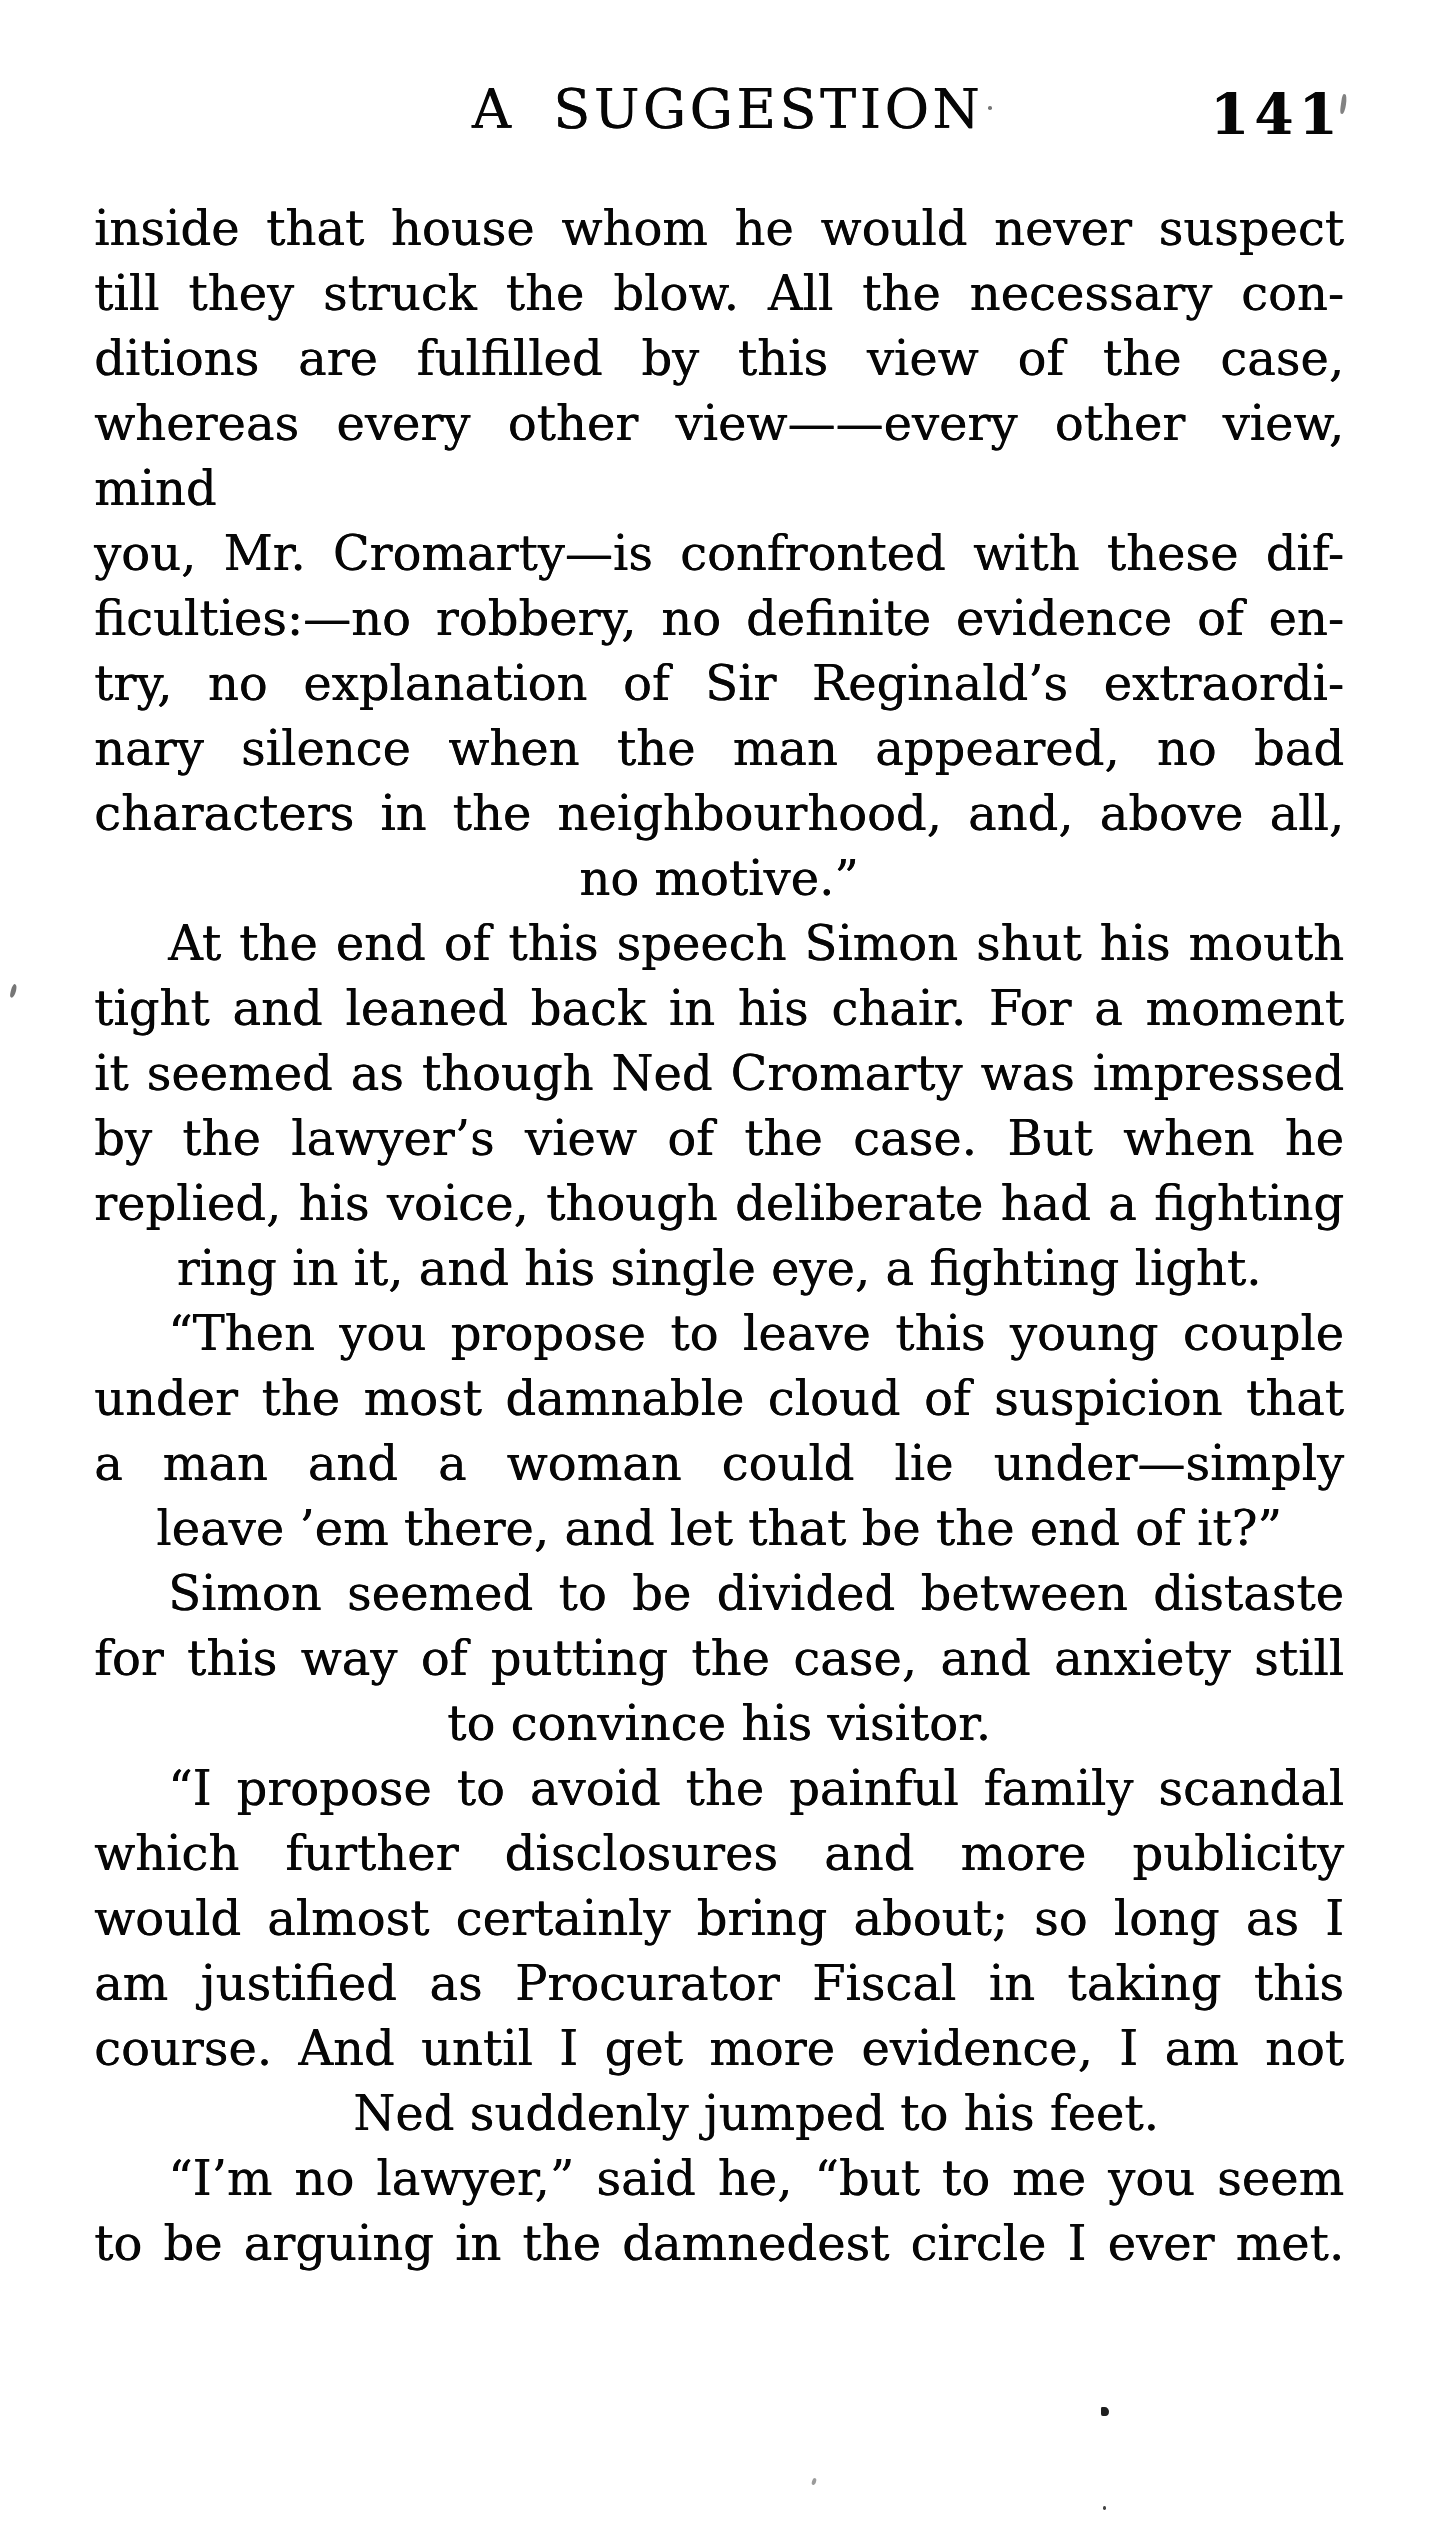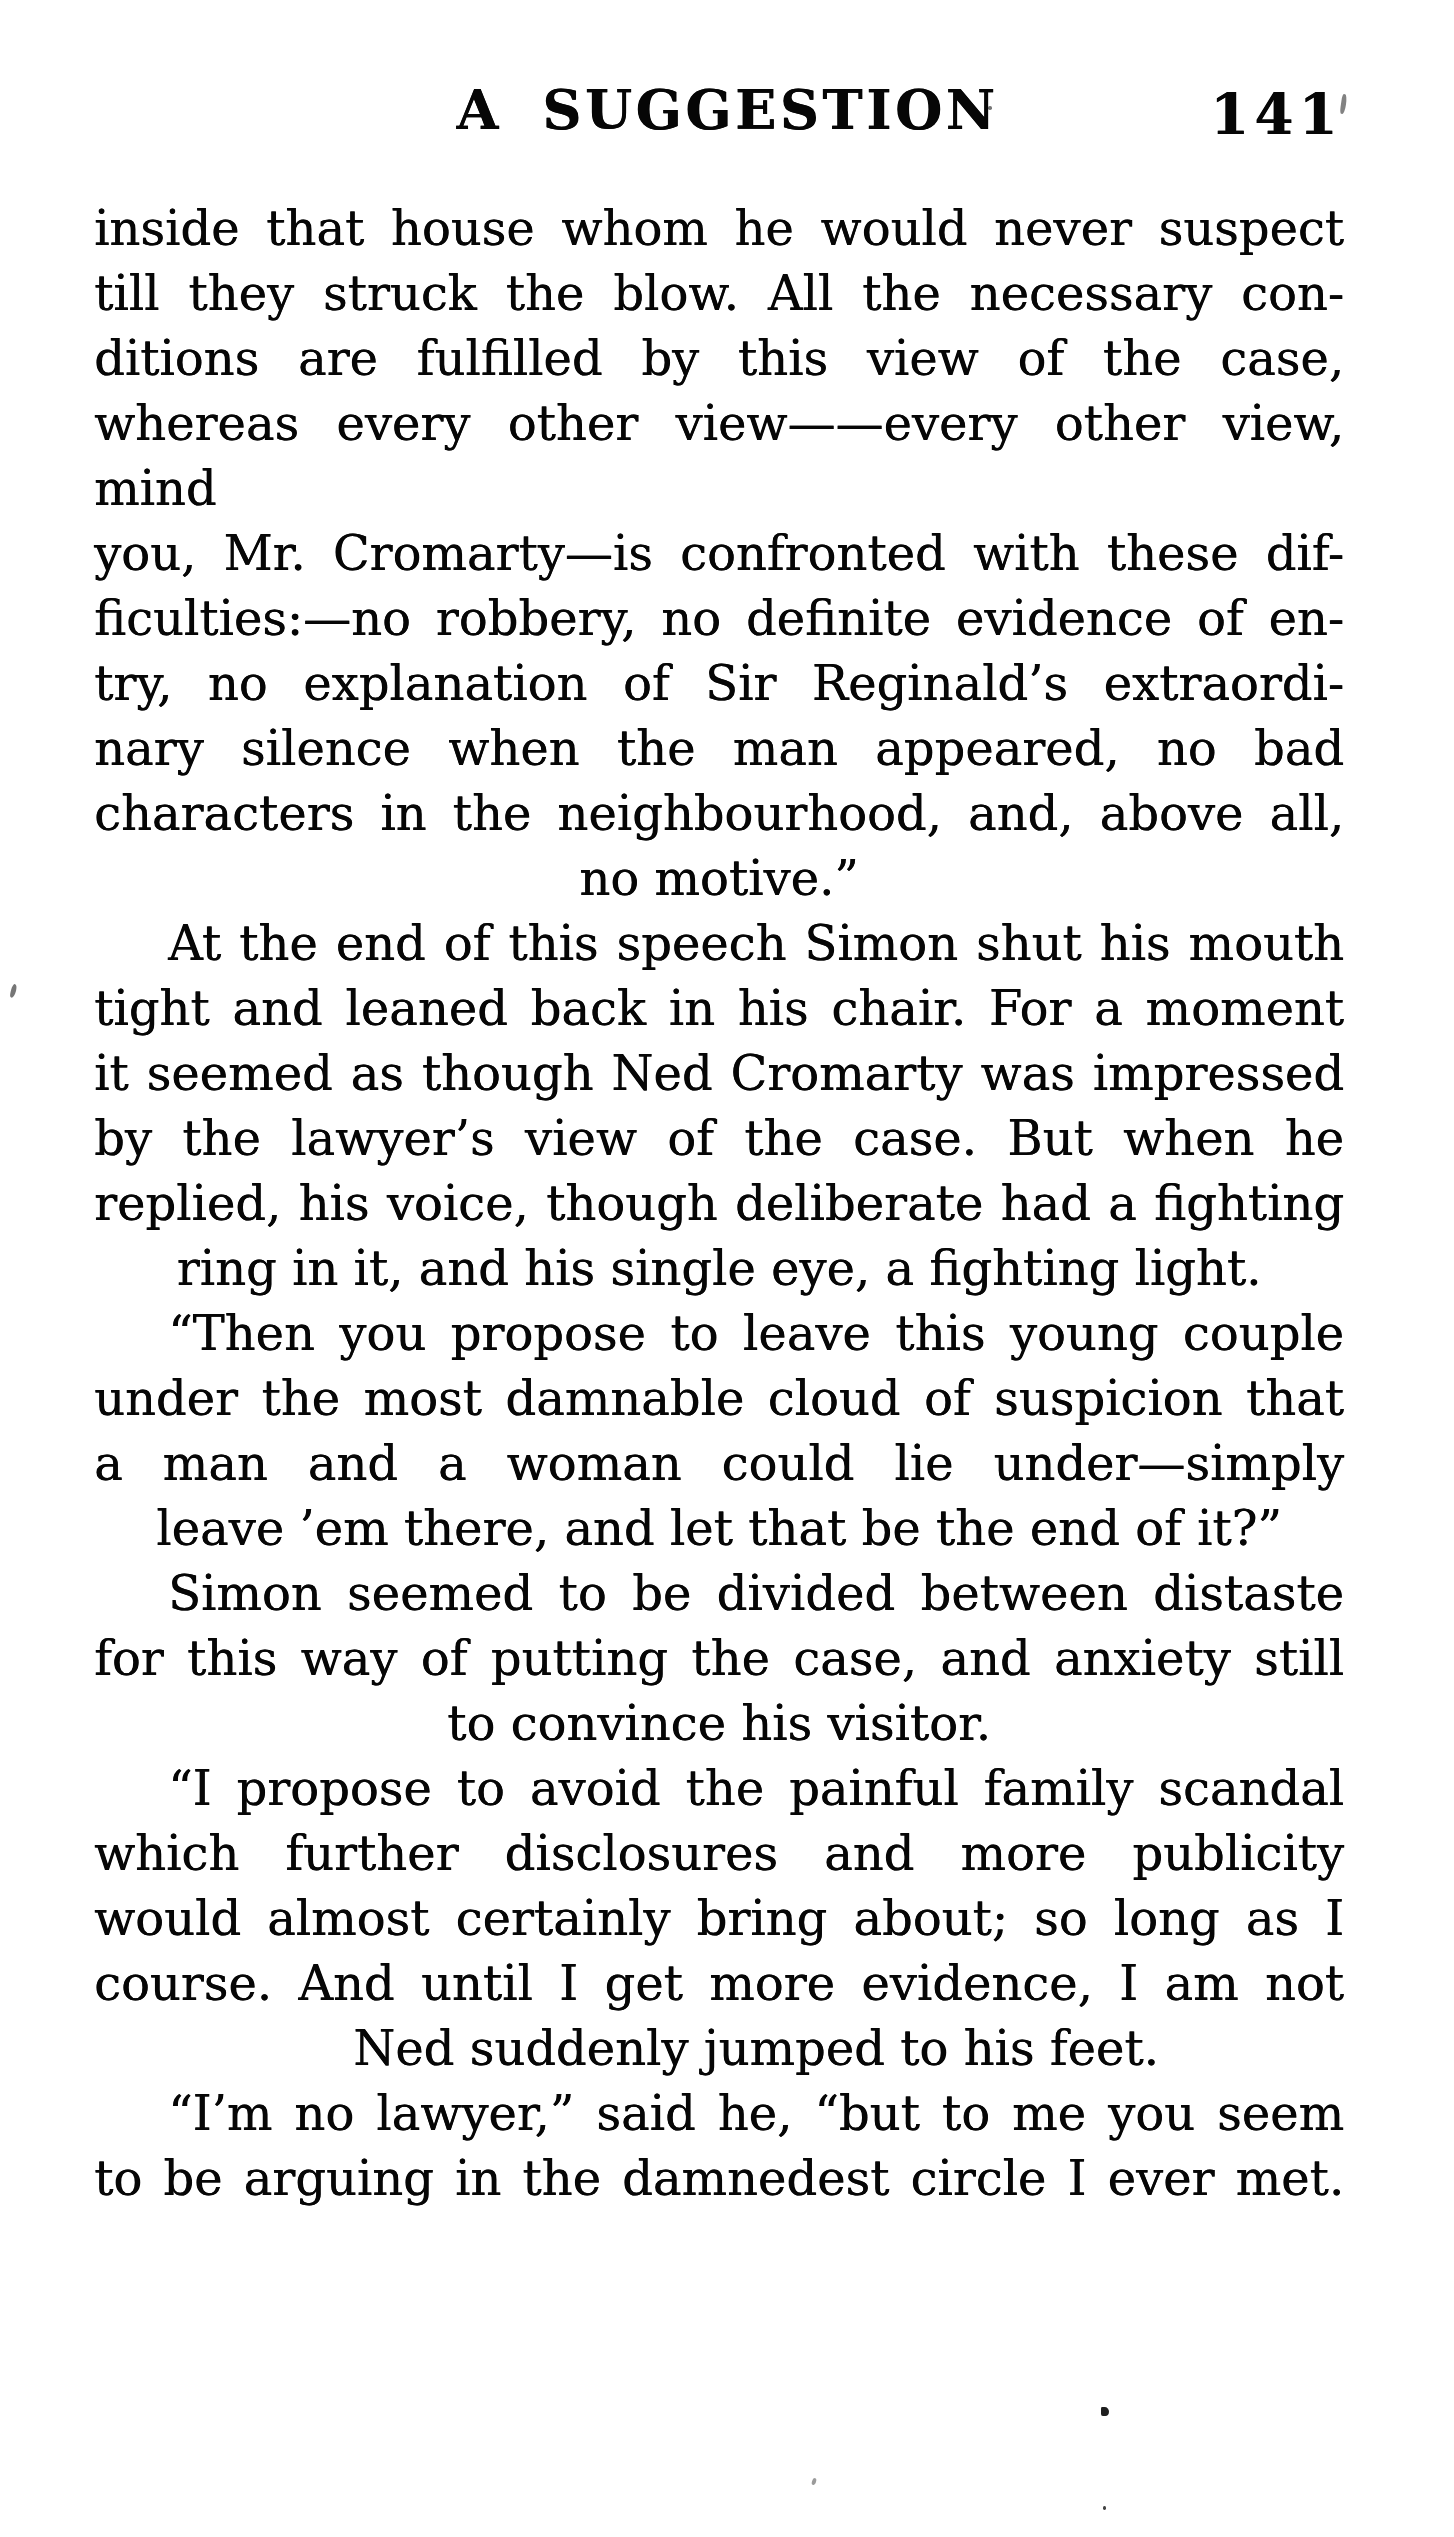--- a/index.html
+++ b/index.html
@@ -10,21 +10,21 @@
     width:1455px; height:2538px;
     margin:0 auto;
     background:var(--paper);
     color:var(--ink);
     font-family:"DejaVu Serif", serif;
     overflow:hidden;
   }
   .running-head {
     position:absolute; top:83px; left:0; width:100%;
     text-align:center;
-    font-size:54px; font-weight:bold;
+    font-size:54px; font-weight:normal;
     letter-spacing:3.6px; word-spacing:18px;
     line-height:1;
     text-shadow:0.4px 0.4px 0 currentColor;
   }
   .folio {
     position:absolute; top:86px; right:112px;
     font-size:56px; font-weight:bold;
     line-height:1;
     letter-spacing:5.4px;
     text-shadow:0.5px 0.4px 0 currentColor;
@@ -79,20 +79,21 @@
       <div class="line indent just">“Then you propose to leave this young couple</div>
       <div class="line just">under the most damnable cloud of suspicion that</div>
       <div class="line just">a man and a woman could lie under—simply</div>
       <div class="line">leave ’em there, and let that be the end of it?”</div>
       <div class="line indent just">Simon seemed to be divided between distaste</div>
       <div class="line just">for this way of putting the case, and anxiety still</div>
       <div class="line">to convince his visitor.</div>
       <div class="line indent just">“I propose to avoid the painful family scandal</div>
       <div class="line just">which further disclosures and more publicity</div>
       <div class="line just">would almost certainly bring about; so long as I</div>
+      <div class="line just">am justified as Procurator Fiscal in taking this</div>
       <div class="line just">course.  And until I get more evidence, I am not</div>
       <div class="line indent">Ned suddenly jumped to his feet.</div>
       <div class="line indent just">“I’m no lawyer,” said he, “but to me you seem</div>
       <div class="line just">to be arguing in the damnedest circle I ever met.</div>
     </div>
 
   <span class="speck speck-dot-title"></span>
   <span class="speck speck-tick-folio"></span>
   <span class="speck speck-left-margin"></span>
   <span class="speck speck-br-1"></span>

